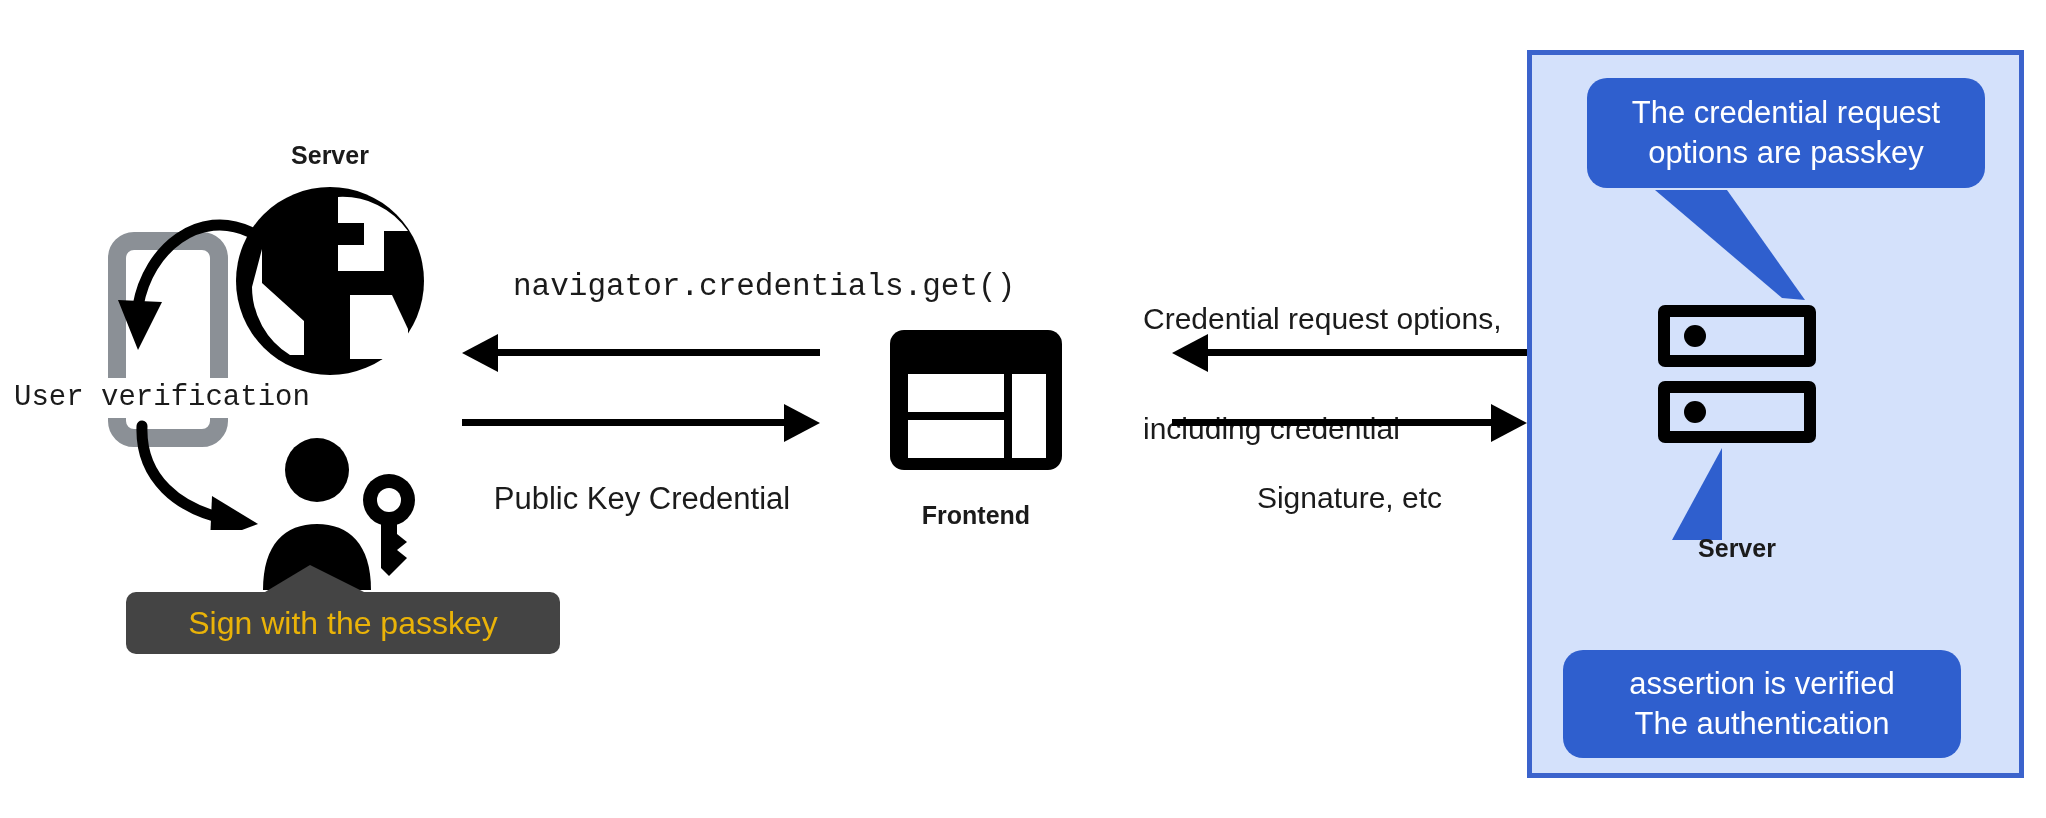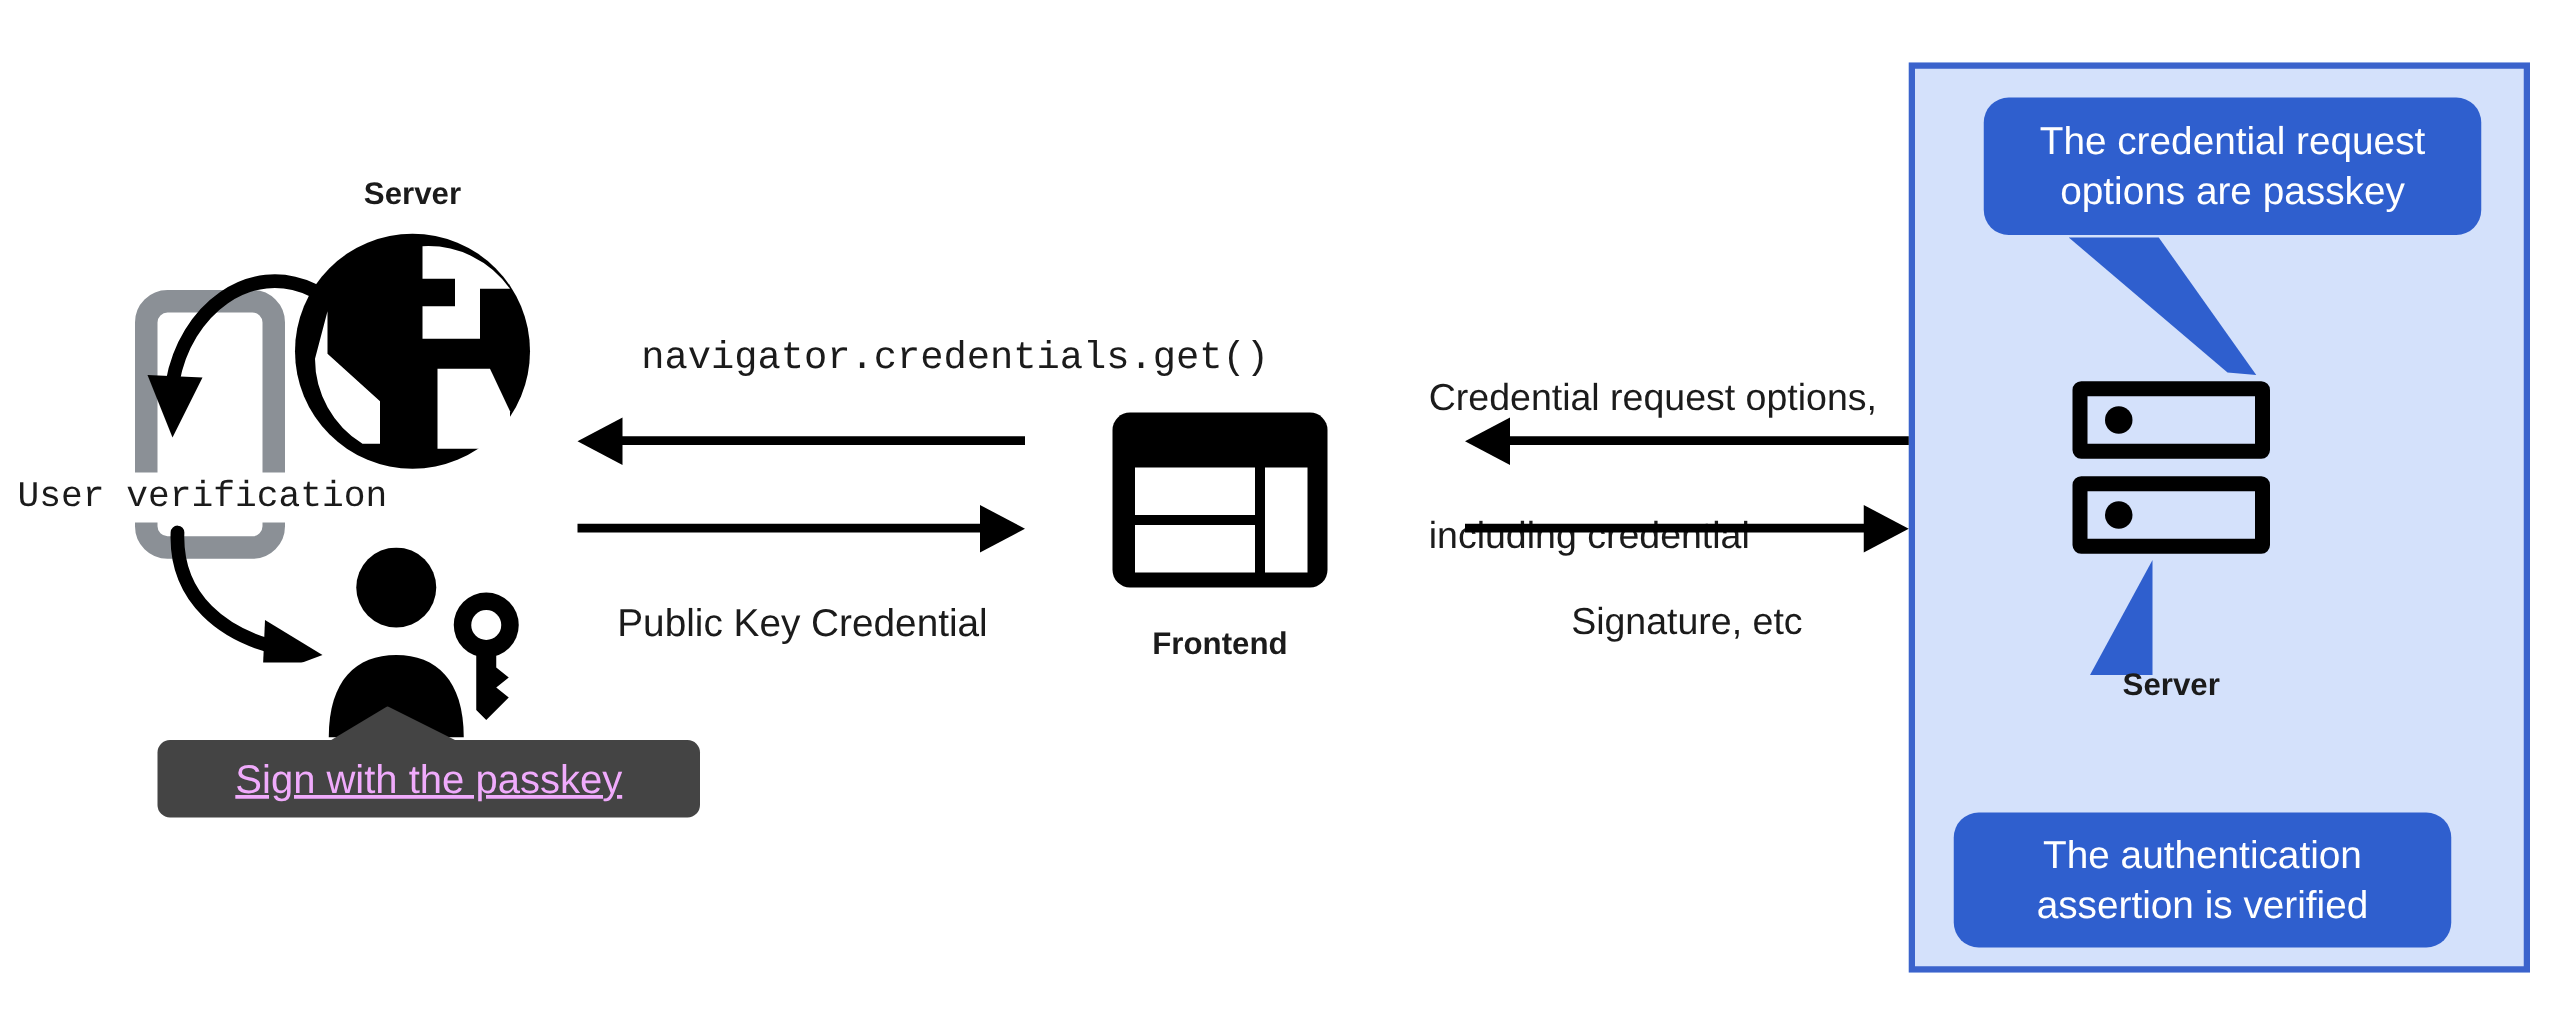--- a/index.html
+++ b/index.html
@@ -31,28 +31,27 @@
     border-radius:20px;
     text-align:center;
     line-height:1.28;
     font-size:31px;
     display:flex;align-items:center;justify-content:center;
     box-sizing:border-box;
     padding:10px 18px;
   }
   .callout-dark{
     background:#444444;
-    color:#f0abfc;
+    color:#eab308;
     border-radius:10px;
     text-align:center;
     font-size:32px;
     display:flex;align-items:center;justify-content:center;
     box-sizing:border-box;
     padding:8px 32px;
-    text-decoration:underline;
   }
 
   
   .arrow-line{background:#000;height:7px;}
   .arrow-head{width:0;height:0;border-top:19px solid transparent;border-bottom:19px solid transparent;}
   .head-right{border-left:36px solid #000;}
   .head-left{border-right:36px solid #000;}
 
   
   .phone{
@@ -99,22 +98,22 @@
     <div style="height:14px;"></div>
     <div class="srv-bay">
       <div class="srv-dot"></div>
     </div>
   </div>
 
   <div class="abs txt bold center" style="left:1627px;top:517px;width:220px;font-size:25px;margin-top:16px;">Server</div>
 
   <div class="abs callout-blue" style="left:1563px;top:650px;width:398px;height:108px;">
     <div>
+      <div>assertion is verified</div>
       <div>The authentication</div>
-      <div>assertion is verified</div>
     </div>
   </div>
 
   <div class="abs txt" style="left:1143px;top:228px;font-size:30px;">
     <div>Credential request options,</div>
     <div>including credential</div>
   </div>
 
   <div class="abs" style="left:1172px;top:334px;width:355px;height:38px;">
     <div class="arrow-head head-left abs" style="left:0;top:0;"></div>

